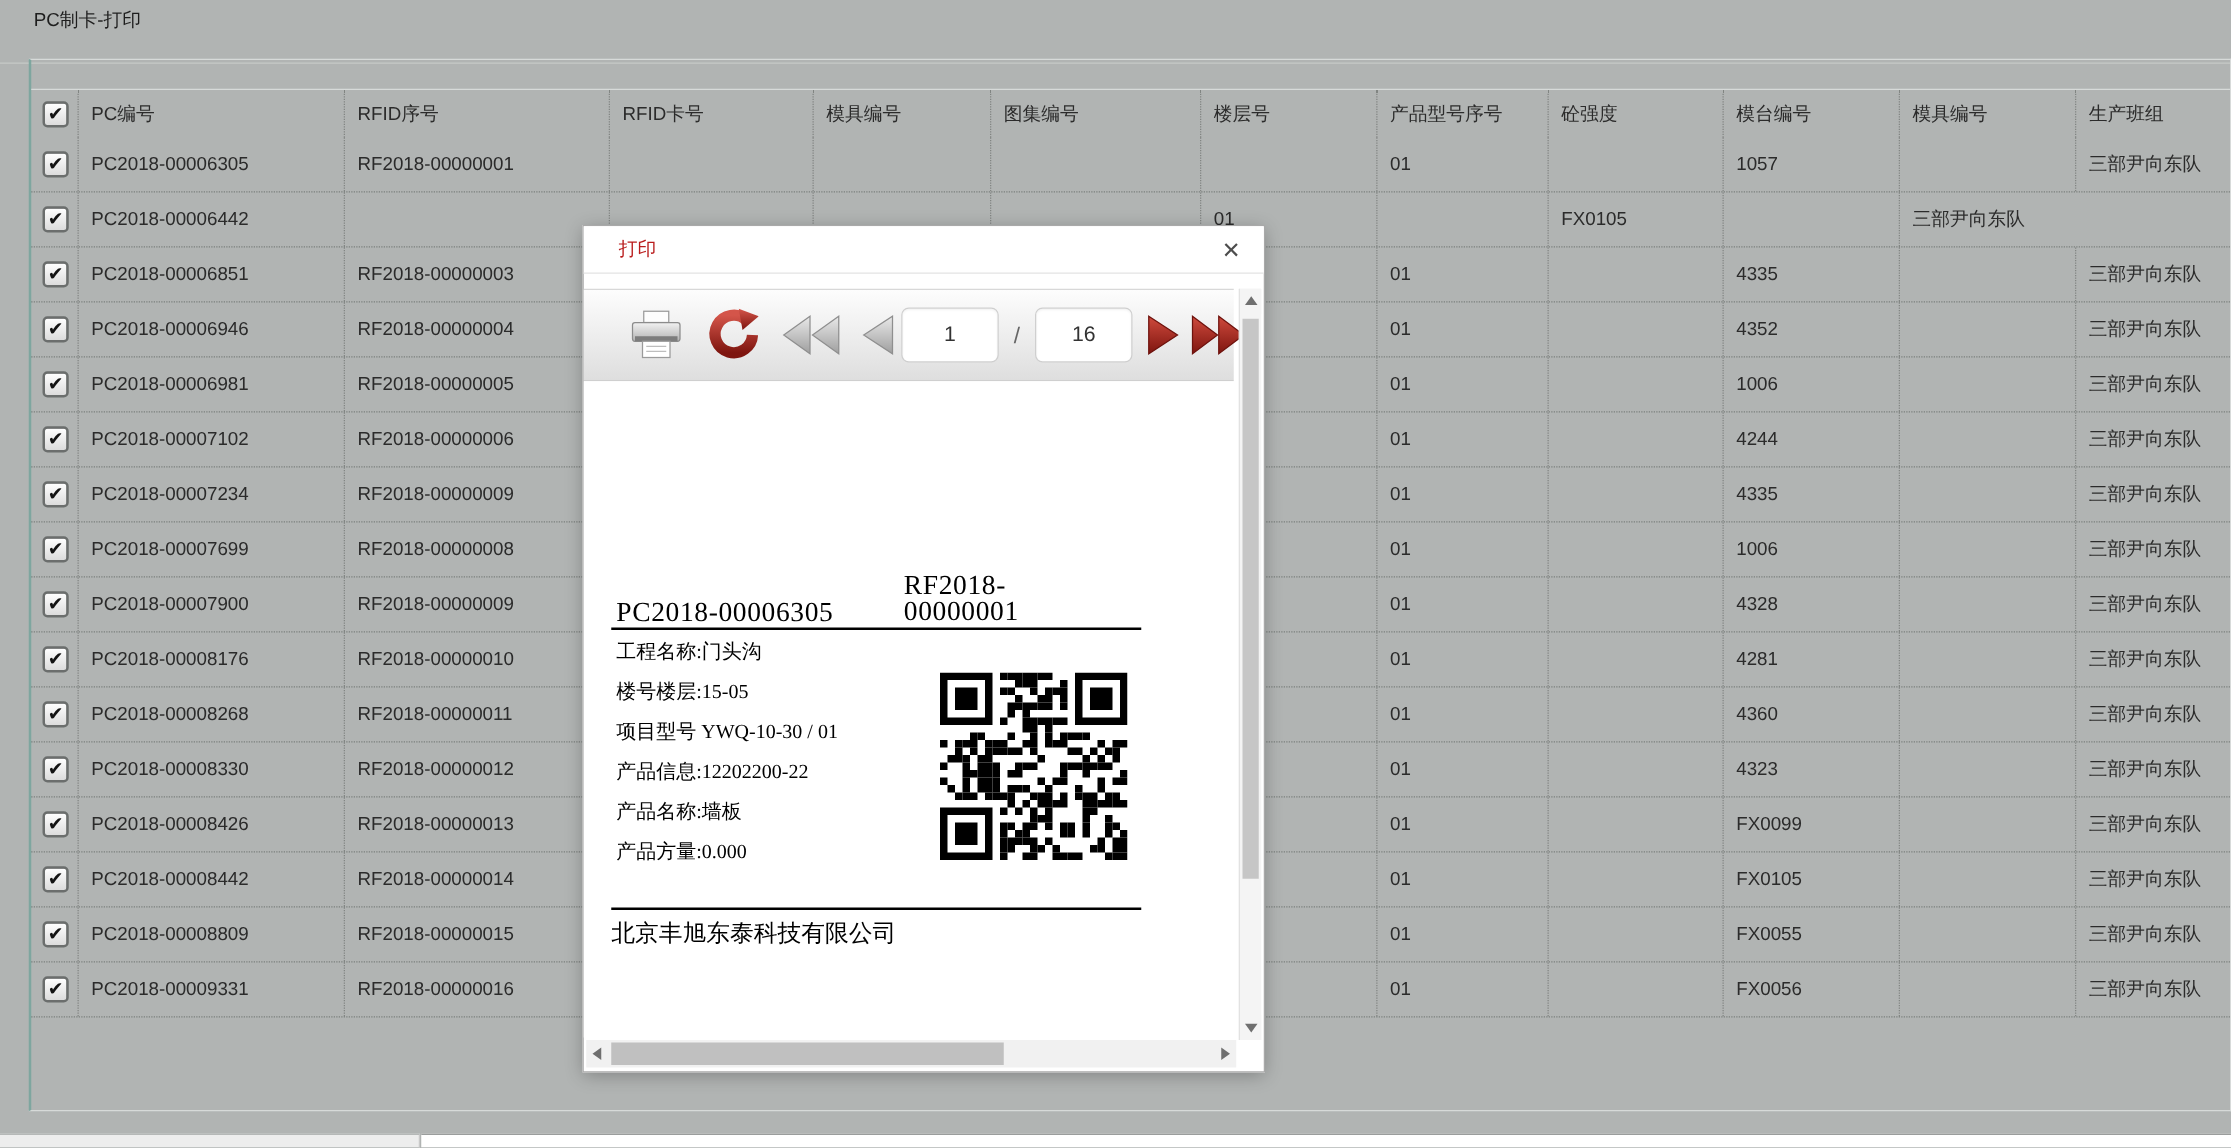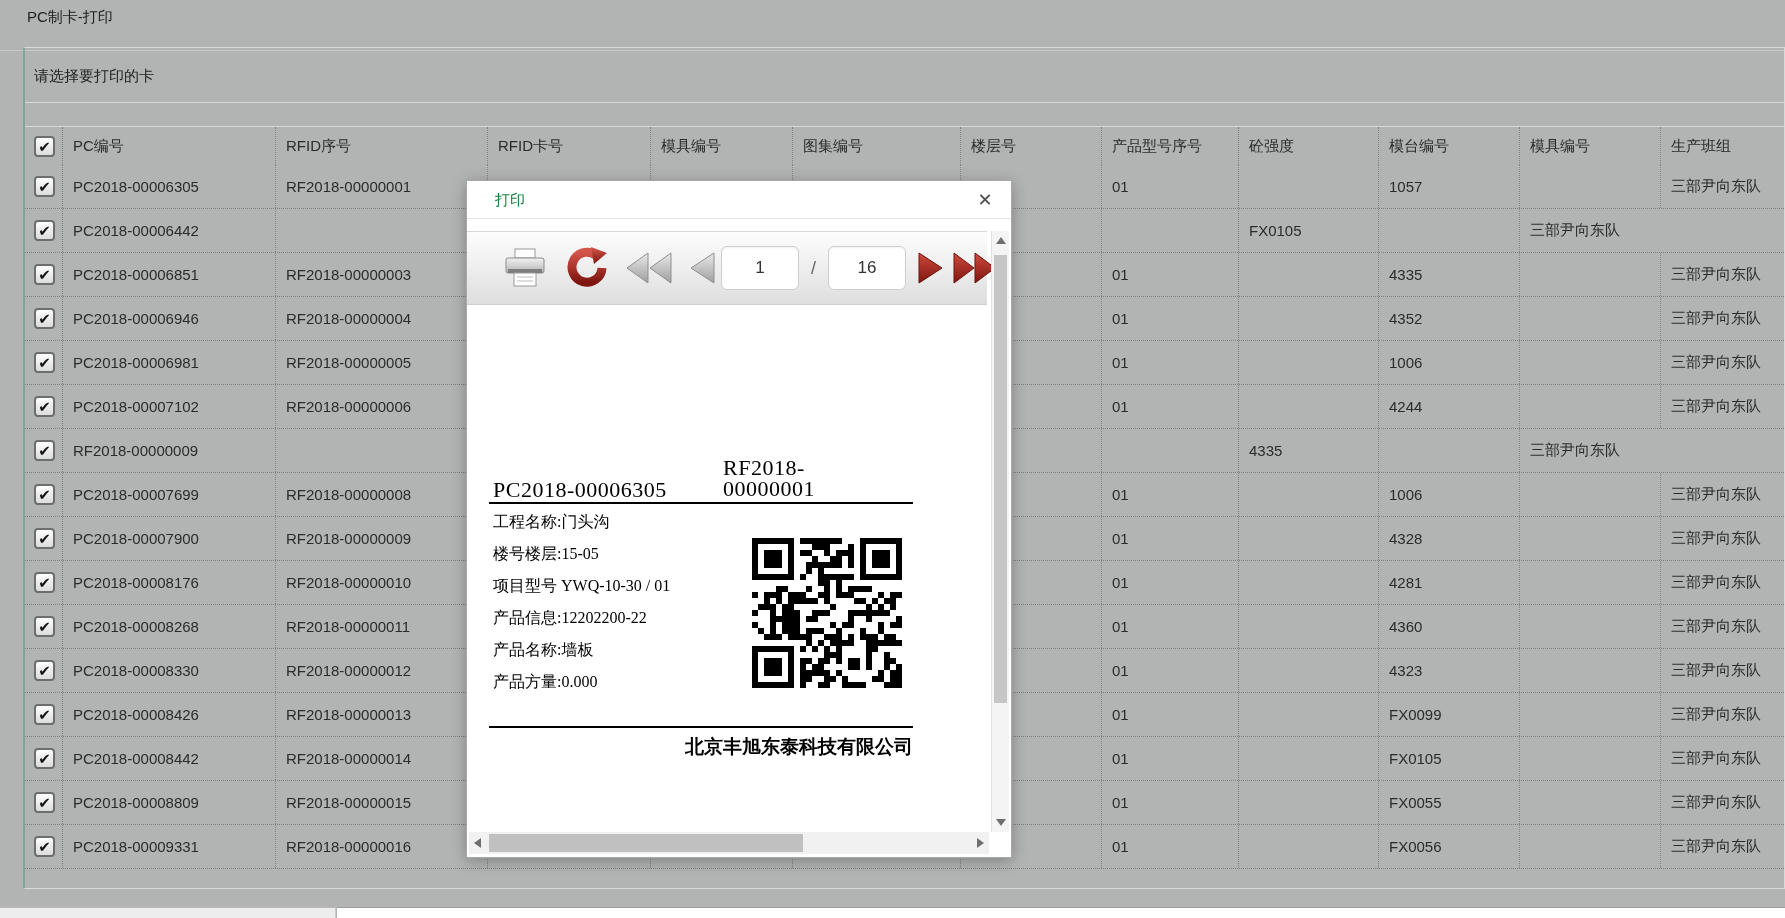--- a/index.html
+++ b/index.html
@@ -31,21 +31,21 @@
   .checkbox { width:21px; height:21px; border:2px solid #6b6e6d; border-radius:4px;
               background:linear-gradient(#fefefe,#dcdcdc); display:inline-flex;
               align-items:center; justify-content:center; cursor:pointer; }
   .checkbox .check { font-size:15px; font-weight:bold; color:#141414; line-height:1; }
 
   
   .modal { position:absolute; left:466px; top:180px; width:546px; height:678px;
            background:#fff; border:1px solid #a9a9a9; box-shadow:0 3px 14px rgba(0,0,0,.28); }
   .modal-titlebar { position:absolute; left:0; top:0; right:0; height:38px; background:#fff;
                     border-bottom:1px solid #e3e3e3; }
-  .modal-title { position:absolute; left:28px; top:0; line-height:37px; font-size:15px; color:#15803d; }
+  .modal-title { position:absolute; left:28px; top:0; line-height:37px; font-size:15px; color:#b91c1c; }
   .modal-close { position:absolute; right:14px; top:7px; width:24px; height:24px; text-align:center;
                  line-height:24px; font-size:18px; color:#4d4d4d; cursor:pointer; }
 
   .toolbar { position:absolute; left:0; top:50px; right:24px; height:74px;
              background:linear-gradient(#fdfdfd,#ececec 55%,#dedede);
              border-top:1px solid #d8d8d8; border-bottom:1px solid #cfcfcf;
              display:flex; align-items:center; padding-left:36px; }
   .tb-btn { display:inline-flex; align-items:center; justify-content:center; cursor:pointer; }
   .page-input { width:78px; height:44px; border:1px solid #cfcfcf; border-radius:6px;
                 background:#fff; text-align:center; font-size:17px; color:#333;
@@ -58,22 +58,22 @@
   .card { position:absolute; left:0; top:0; width:100%; height:100%;
           font-family:"Liberation Serif","DejaVu Serif",serif; color:#000; }
   .pc-no { position:absolute; left:26px; top:172px; font-size:22px; letter-spacing:.5px; }
   .rf-no { position:absolute; left:256px; top:152px; font-size:22px; line-height:21px; letter-spacing:.5px; }
   .rule  { position:absolute; left:22px; width:424px; height:0; border-top:2px solid #000; }
   .rule1 { top:197px; }
   .rule2 { top:421px; }
   .card-lines { position:absolute; left:26px; top:206px; width:262px; }
   .card-lines div { font-size:16px; font-weight:normal; line-height:21px; margin-bottom:11px; }
   .card-lines div:last-child { margin-top:9px; }
-  .company { position:absolute; left:22px; top:429px; width:424px; text-align:right;
-             font-size:19px; font-weight:bold; }
+  .company { position:absolute; left:22px; top:429px; width:424px; text-align:left;
+             font-size:19px; font-weight:normal; }
   .qr { position:absolute; left:285px; top:233px; width:150px; height:150px; background:#fff; }
 
   
   .vscroll { position:absolute; right:2px; top:50px; width:18px; height:601px;
              background:#f4f4f4; border-left:1px solid #e2e2e2; }
   .vthumb { position:absolute; left:2px; right:2px; top:24px; height:448px; background:#c6c6c6; }
   .sb-btn { position:absolute; width:100%; height:20px; background:#f4f4f4; cursor:pointer; }
   .arrow { width:0; height:0; position:absolute; }
   .up-btn { top:0; } .down-btn { bottom:0; }
   .arrow-up    { border-left:5px solid transparent; border-right:5px solid transparent; border-bottom:7px solid #6f6f6f; left:4px; top:6px; }
@@ -93,21 +93,20 @@
               border-top:1px solid #9a9d9c; }
 </style>
 </head>
 <body>
 
 <div class="topbar">
   <div class="title">PC制卡-打印</div>
 </div>
 
 <div class="panel">
-  <div class="prompt">请选择要打印的卡</div>
   <div class="strip"></div>
 
   <div class="trow thead">
     <div class="cell cbcell">
       <span class="checkbox">
           <span class="check">✔</span>
         </span>
     </div>
     <div class="cell">PC编号</div>
     <div class="cell">RFID序号</div>
@@ -229,20 +228,21 @@
     <div class="cell">4244</div>
     <div class="cell"></div>
     <div class="cell">三部尹向东队</div>
   </div>
       <div class="trow">
     <div class="cell cbcell">
       <span class="checkbox">
             <span class="check">✔</span>
           </span>
     </div>
+    <div class="cell">PC2018-00007234</div>
     <div class="cell">RF2018-00000009</div>
     <div class="cell"></div>
     <div class="cell"></div>
     <div class="cell"></div>
     <div class="cell"></div>
     <div class="cell">01</div>
     <div class="cell"></div>
     <div class="cell">4335</div>
     <div class="cell"></div>
     <div class="cell">三部尹向东队</div>

